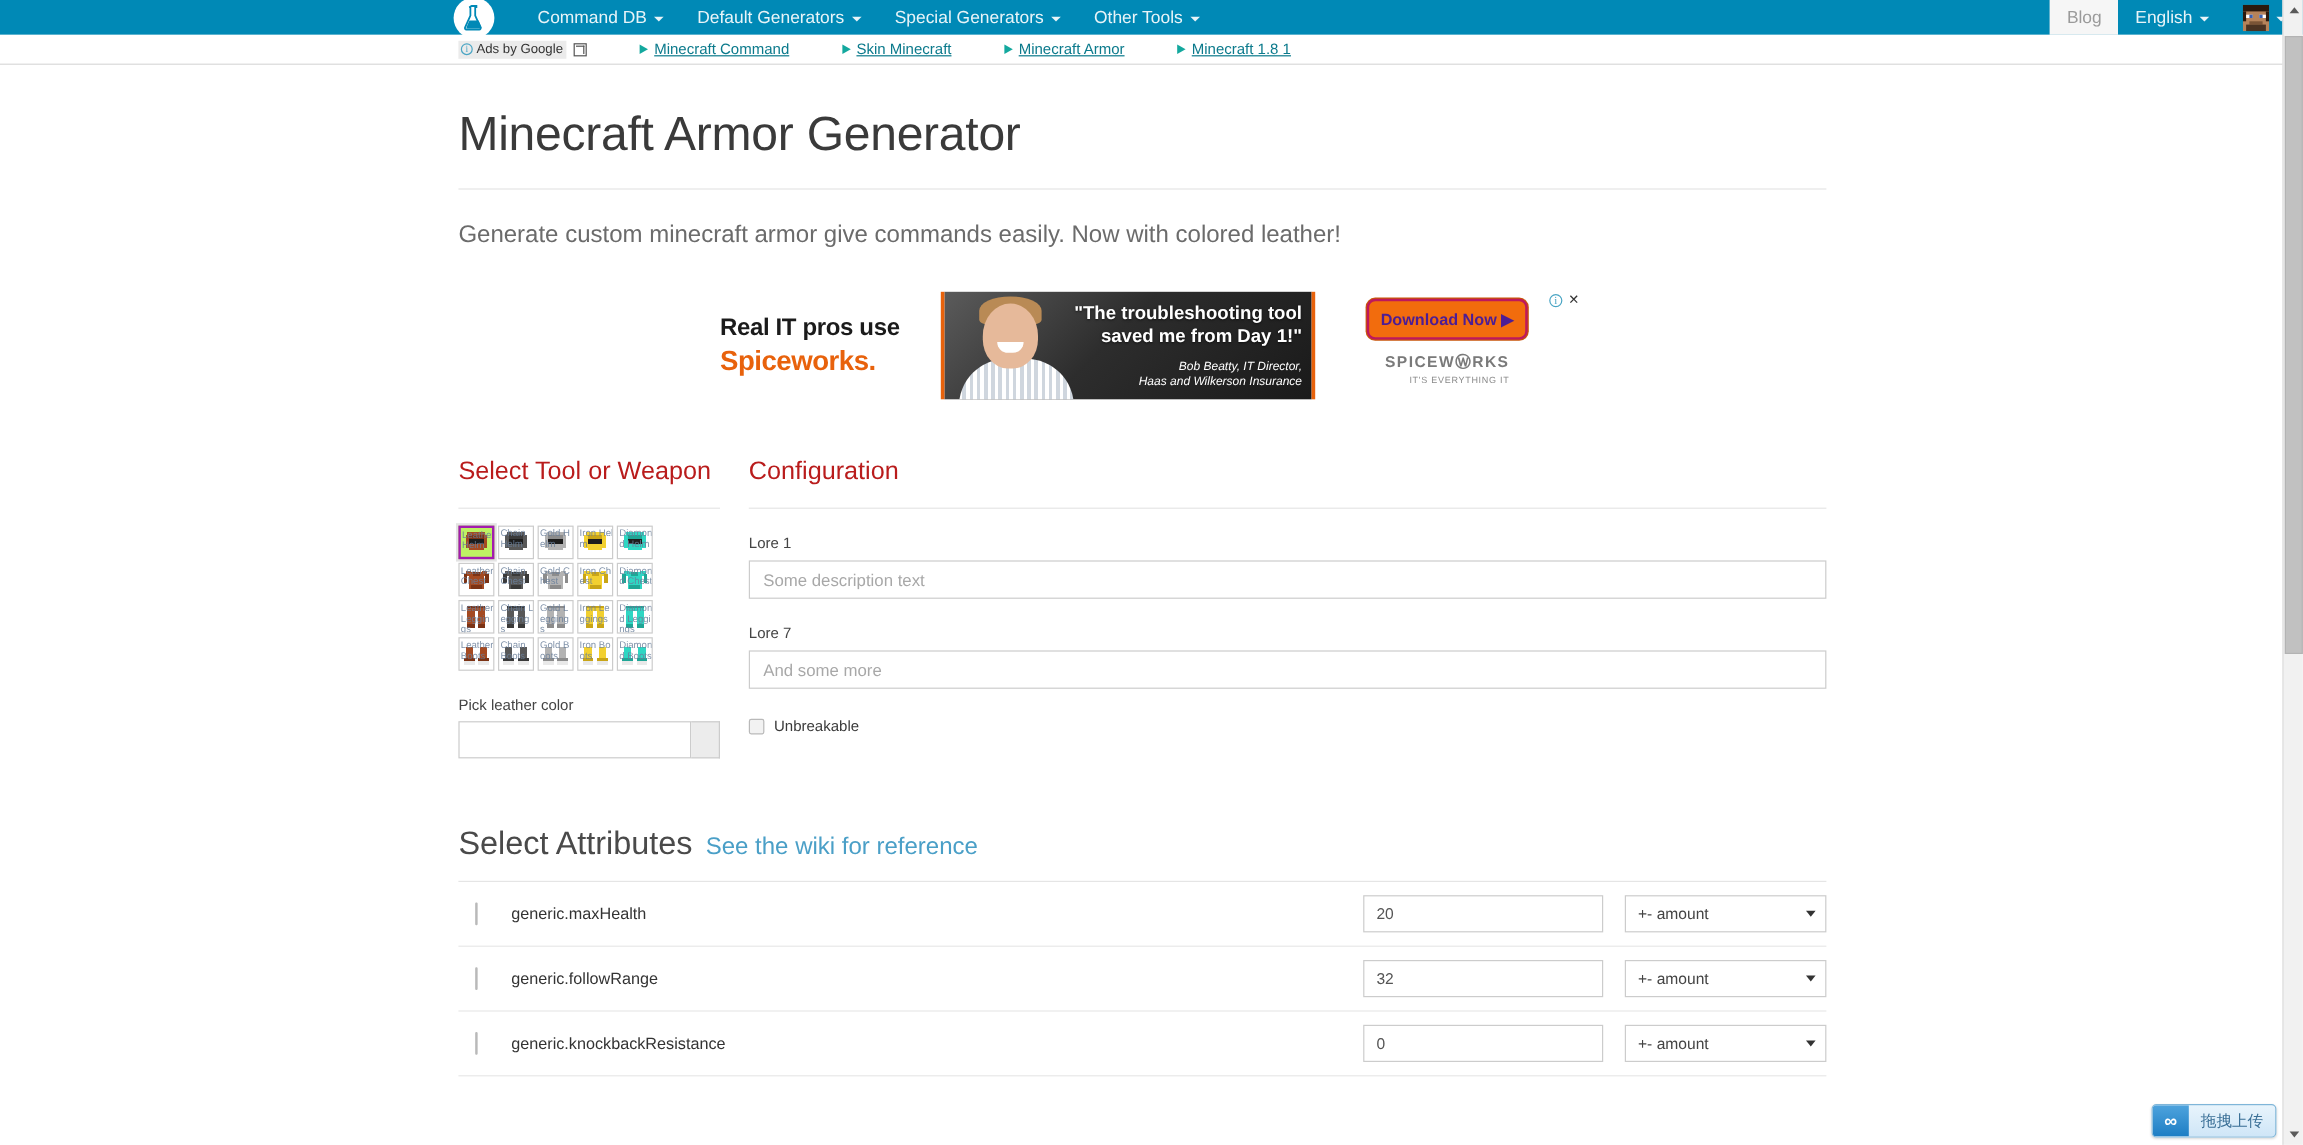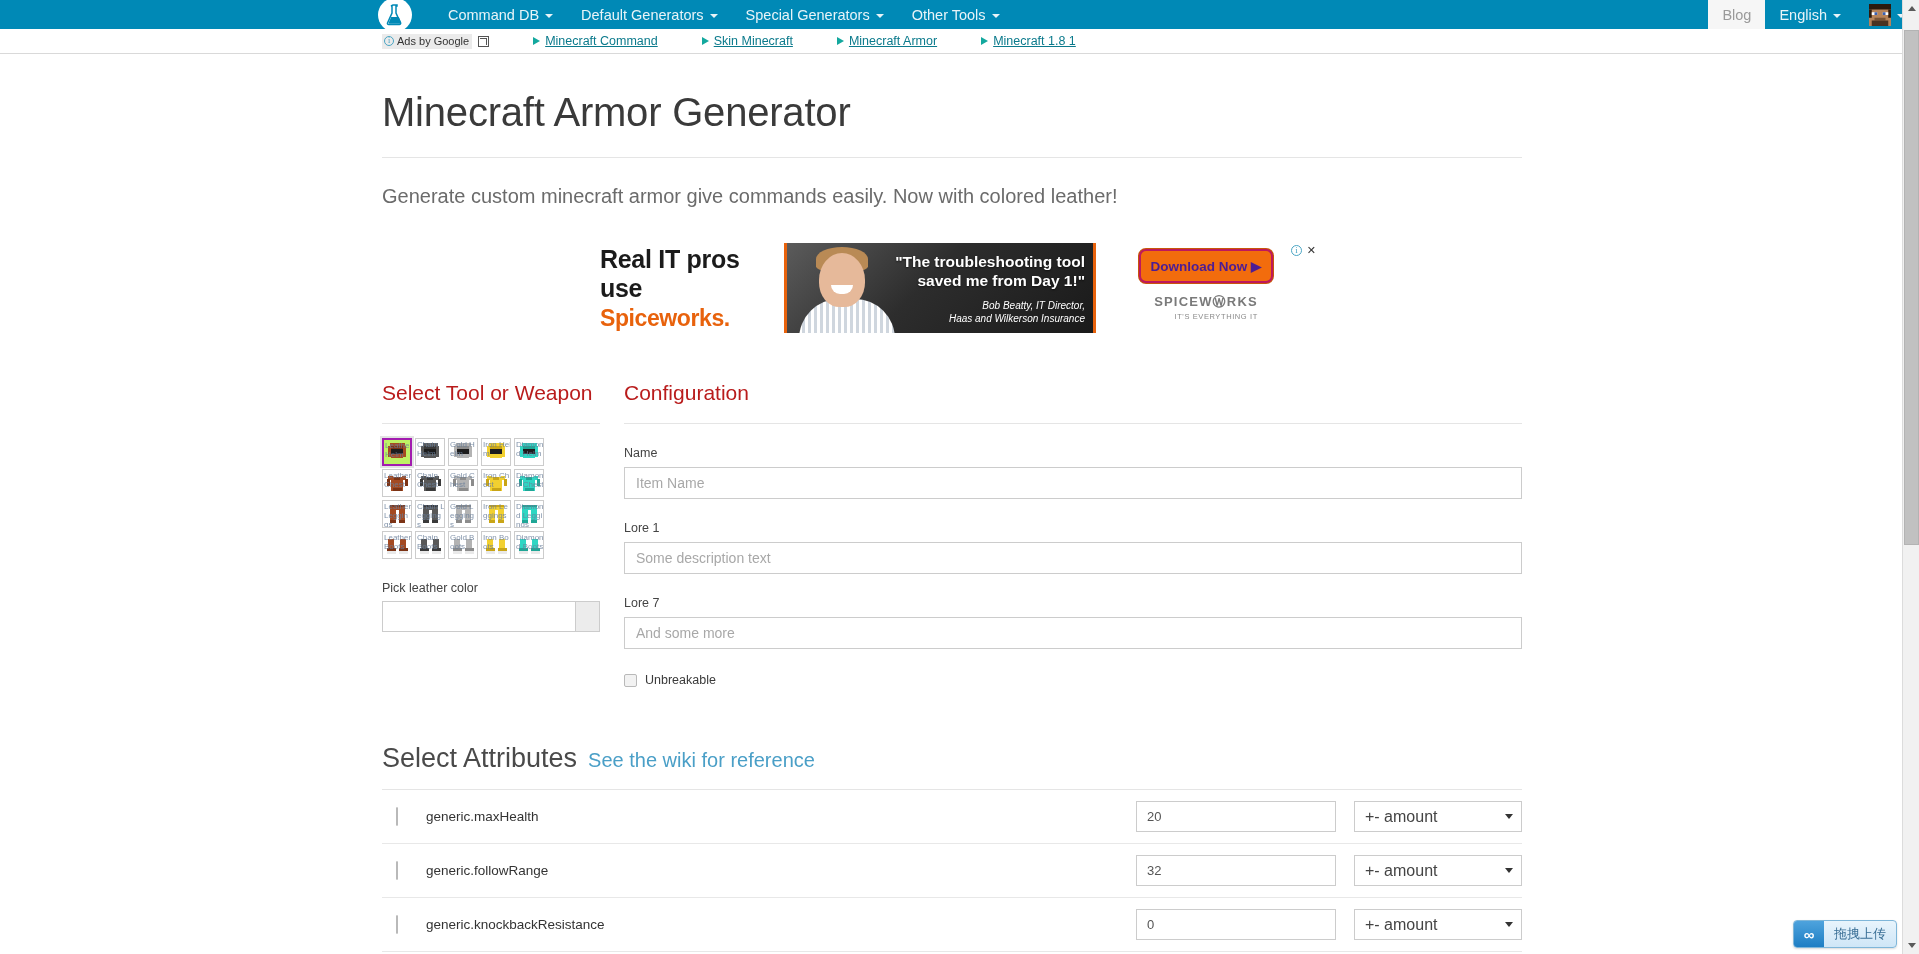--- a/index.html
+++ b/index.html
@@ -159,21 +159,21 @@
     background: #ffffff;
     font-family: "Liberation Sans", sans-serif;
     overflow: hidden;
   }
   .banner-left {
     width: 196px;
     display: flex; flex-direction: column;
     justify-content: center;
     padding-left: 12px;
   }
-  .b-l1 { font-size: 25px; font-weight: bold; color: #1b1b1b; letter-spacing: -0.3px;}
+  .b-l1 { font-size: 20px; font-weight: bold; color: #1b1b1b; letter-spacing: -0.3px;}
   .b-l2 { font-size: 23px; font-weight: bold; color: #e8620c; letter-spacing: -0.4px; margin-top: 2px;}
   .banner-mid {
     width: 312px;
     border-left: 3px solid #e8620c;
     border-right: 3px solid #e8620c;
     background: linear-gradient(135deg,#5b5b5b 0%,#2d2d2d 45%,#1a1a1a 100%);
     position: relative;
     overflow: hidden;
   }
   .head-shape {
@@ -376,21 +376,21 @@
     font-family: "Liberation Sans", sans-serif;
   }
   .attr-select {
     width: 168px; flex: 0 0 168px;
     height: 31px;
     border: 1px solid #cccccc;
     margin-left: 18px;
     background: #fff;
     display: flex; align-items: center;
     padding: 0 8px 0 10px;
-    font-size: 16px; color: #444;
+    font-size: 13px; color: #444;
     cursor: pointer;
     position: relative;
   }
   .attr-select .dcaret {
     margin-left: auto;
     width: 0; height: 0;
     border-left: 4px solid transparent;
     border-right: 4px solid transparent;
     border-top: 5px solid #333;
   }
@@ -795,24 +795,20 @@
         <div class="color-row">
           <input class="color-input" type="text" placeholder="" style="">
           <div class="color-swatch"></div>
         </div>
       </div>
 
       <div class="col-right">
         <h2 class="sec">Configuration</h2>
         <div class="sec-rule"></div>
 
-        <div class="form-group">
-          <div class="form-label">Name</div>
-          <input class="text-input" type="text" placeholder="Item Name" style="">
-        </div>
 
         <div class="form-group">
           <div class="form-label">Lore 1</div>
           <input class="text-input" type="text" placeholder="Some description text" style="">
         </div>
 
         <div class="form-group">
           <div class="form-label">Lore 7</div>
           <input class="text-input" type="text" placeholder="And some more" style="">
         </div>

